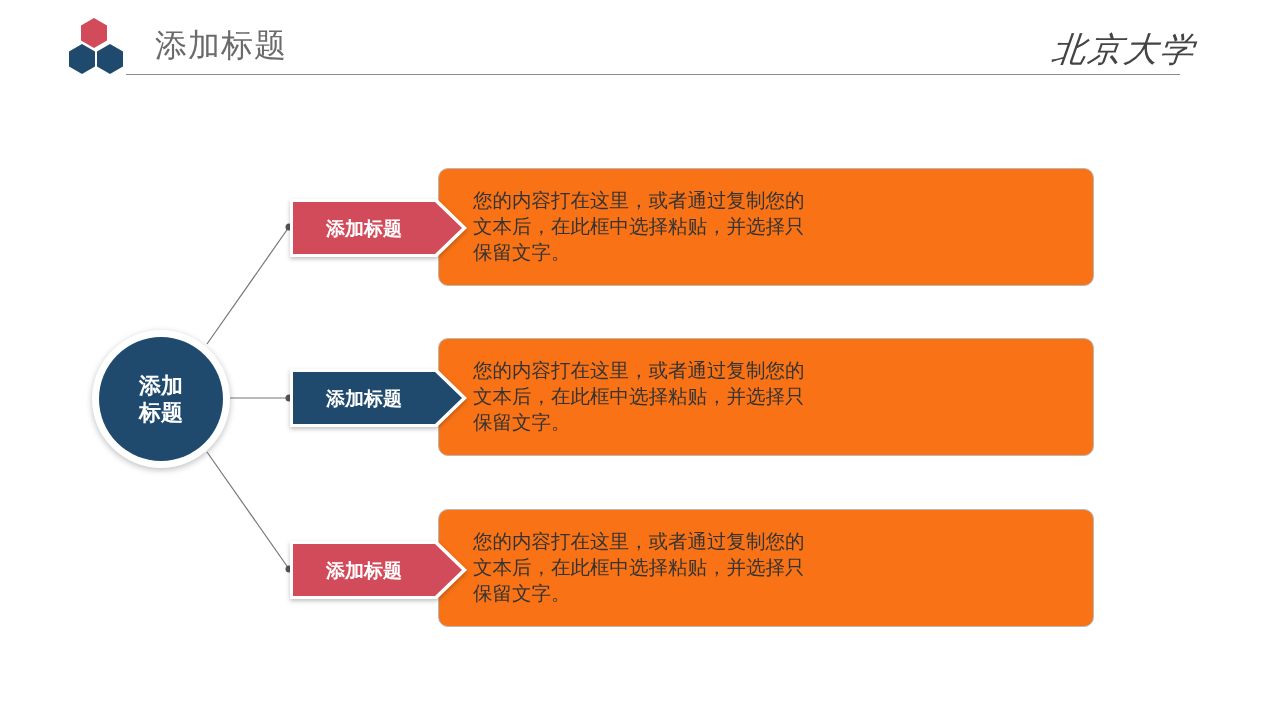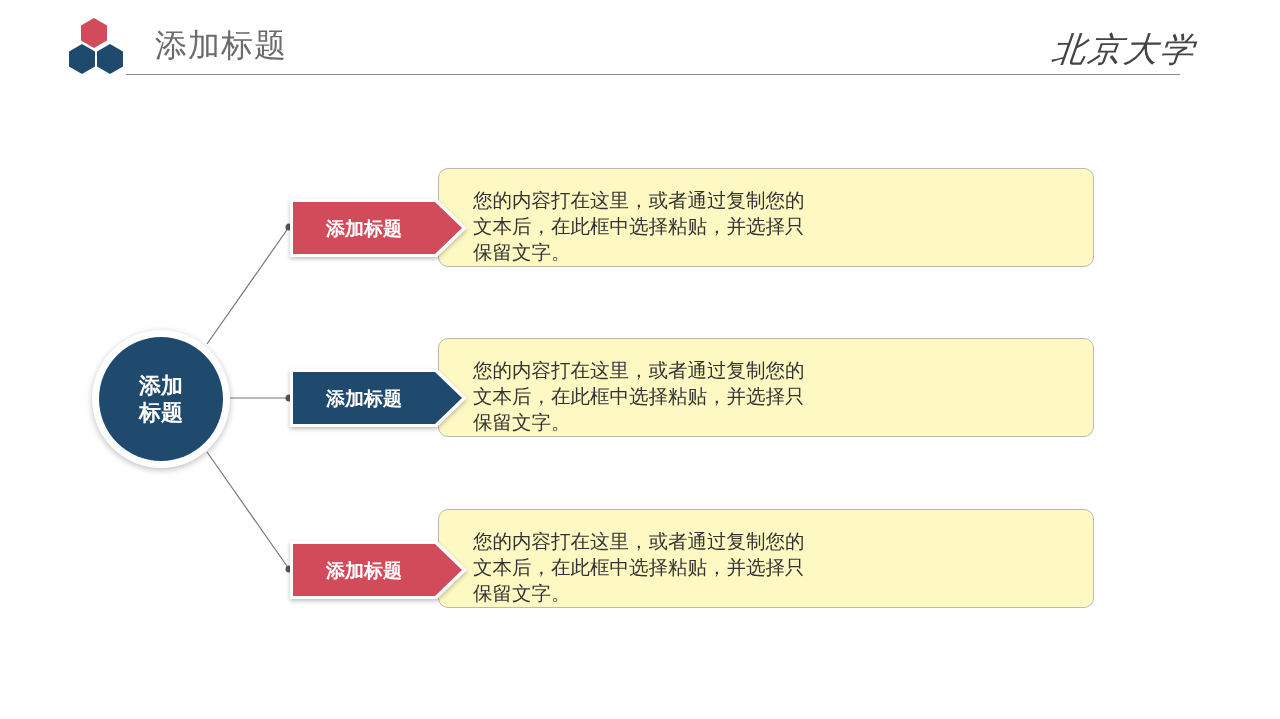--- a/index.html
+++ b/index.html
@@ -14,21 +14,21 @@
   .connectors { position:absolute; left:0; top:0; width:1280px; height:719px; pointer-events:none; }
 
   .hub { position:absolute; left:92px; top:330px; width:138px; height:138px; border-radius:50%; background:#ffffff; box-shadow:0 2px 6px rgba(0,0,0,0.25); }
   .hub-inner { position:absolute; left:7px; top:7px; width:124px; height:124px; border-radius:50%; background:#1f4a6e; display:flex; align-items:center; justify-content:center; text-align:center; }
   .hub-label { color:#ffffff; font-weight:bold; font-size:22px; line-height:27px; width:56px; word-break:break-all; }
 
   .tag { position:absolute; left:289px; width:178px; height:60px; }
   .tag svg { position:absolute; left:0; top:0; filter:drop-shadow(0 2px 2px rgba(0,0,0,0.25)); }
   .tag-label { position:absolute; left:0; top:0; width:150px; height:60px; line-height:60px; text-align:center; color:#ffffff; font-weight:bold; font-size:19px; }
 
-  .card { position:absolute; left:438px; width:656px; height:99px; background:#fef9c3; border:1px solid #b8b8b8; border-radius:10px;text-decoration:underline; }
+  .card { position:absolute; left:438px; width:656px; height:118px; background:#f97316; border:1px solid #b8b8b8; border-radius:10px;text-decoration:underline; }
   .card-text { position:absolute; left:34px; top:19px; width:350px; font-size:19.5px; line-height:26px; color:#333333; }
 </style>
 </head>
 <body>
 
 <div class="logo">
   <svg width="62" height="62" viewBox="0 0 62 62">
     <polygon points="28,2 41,9.5 41,24.5 28,32 15,24.5 15,9.5" fill="#d14b5a"></polygon>
     <polygon points="16,28 29,35.5 29,50.5 16,58 3,50.5 3,35.5" fill="#1f4a6e"></polygon>
     <polygon points="44,28 57,35.5 57,50.5 44,58 31,50.5 31,35.5" fill="#1f4a6e"></polygon>

